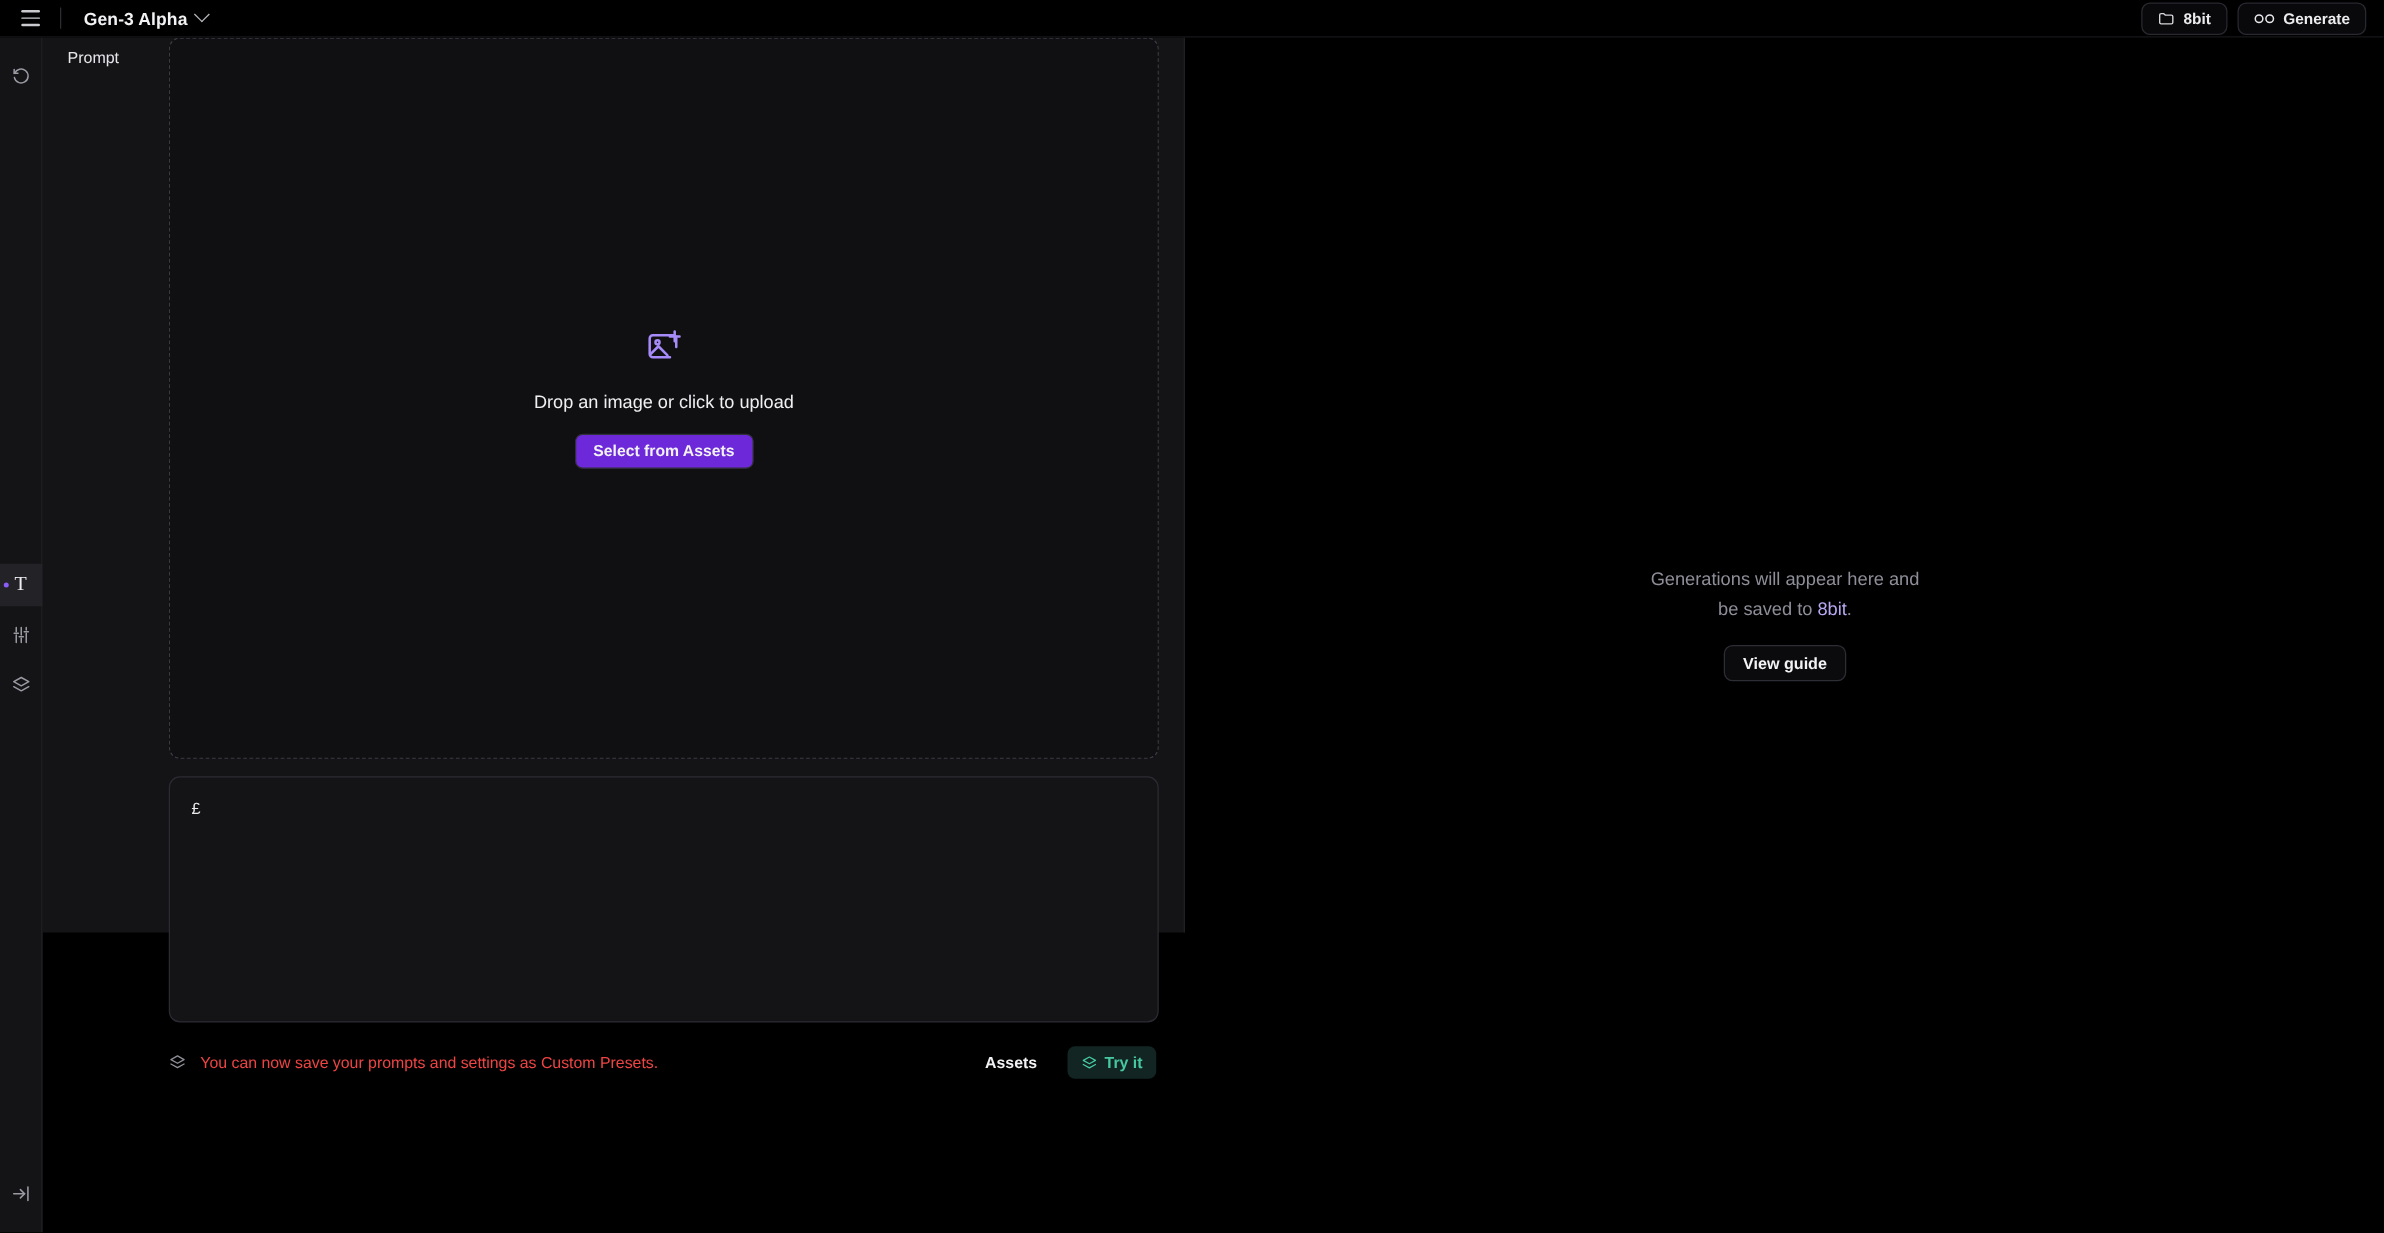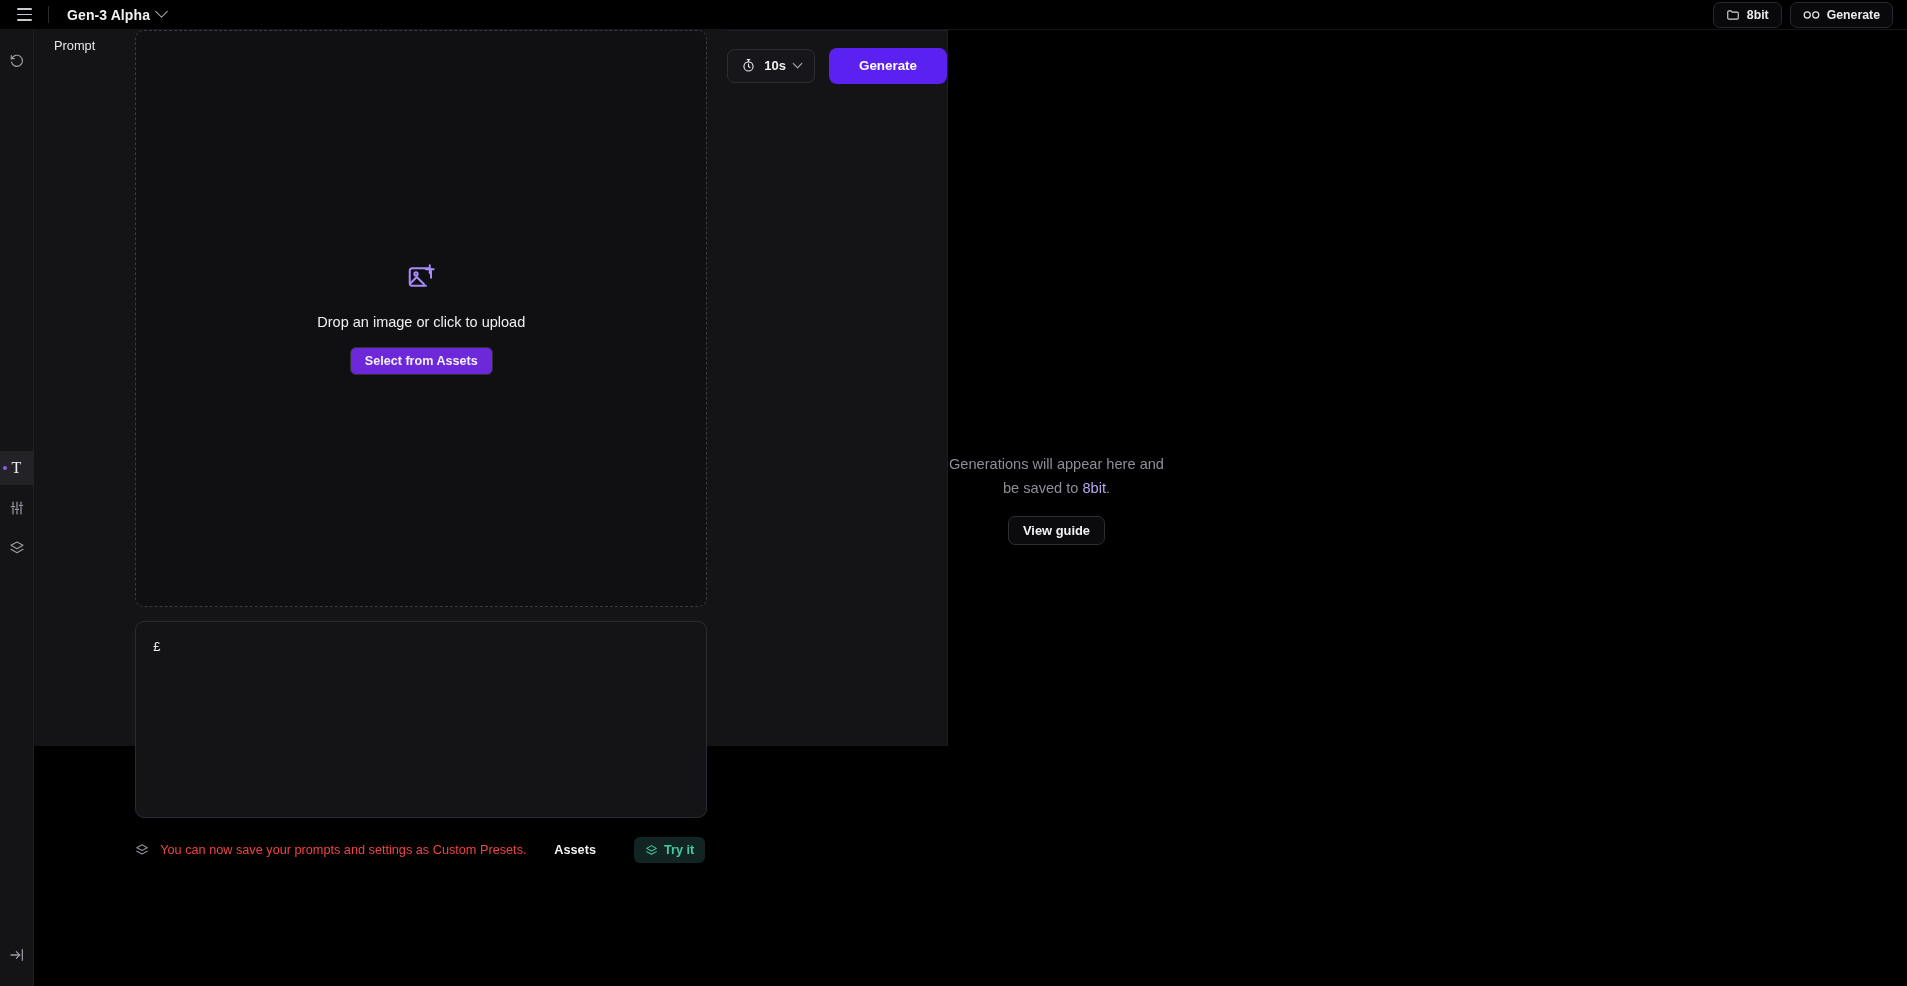--- a/index.html
+++ b/index.html
@@ -245,21 +245,21 @@
   }
   .toast-try {
     display: inline-flex; align-items: center; gap: 6px;
     font-size: 12.7px;
     font-weight: 600;
     color: #46c9a0;
     background: #122522;
     padding: 6px 11px;
     border-radius: 6px;
     cursor: pointer;
-    margin-left: 16px;
+    margin-left: 2px;
   }
 
   
   .panel-footer {
     height: 70px;
     flex: none;
     border-top: 1px solid #202024;
     display: flex;
     align-items: center;
     justify-content: center;
@@ -299,21 +299,21 @@
 
   
   .canvas {
     position: absolute;
     top: 30px; left: 949px;
     width: 958px;
     height: 956px;
     background: #000000;
     display: flex;
     align-items: center;
-    justify-content: flex-start;
+    justify-content: center;
     z-index: 5;
   }
   .empty-state {
     text-align: center;
     transform: translateY(-10px);
   }
   .empty-line {
     font-size: 14.6px;
     line-height: 24px;
     color: #8e8e99;
@@ -464,35 +464,20 @@
             <svg width="13" height="13" viewBox="0 0 24 24" fill="none" stroke="#46c9a0" stroke-width="1.9" stroke-linecap="round" stroke-linejoin="round">
               <path d="M12 3 3 8l9 5 9-5z"></path>
               <path d="M3 14l9 5 9-5"></path>
             </svg>
           </span>
           <span>Try it</span>
         </span>
       </div>
     </div>
 
-    <div class="panel-footer">
-      <div class="duration-btn">
-        <span class="ico">
-          <svg width="15" height="15" viewBox="0 0 24 24" fill="none" stroke="#e7e7ec" stroke-width="1.8" stroke-linecap="round" stroke-linejoin="round">
-            <circle cx="12" cy="13.5" r="7.3"></circle>
-            <path d="M12 9.8v3.7l2.3 1.7"></path>
-            <path d="M10 2.6h4"></path>
-            <path d="M12 2.6v2.4"></path>
-          </svg>
-        </span>
-        <span>10s</span>
-        <i class="chev"></i>
-      </div>
-      <button class="generate-btn">Generate</button>
-    </div>
   </div>
 
   <div class="canvas">
     <div class="empty-state">
       <div class="empty-line">
         <span>Generations will appear here and</span>
         <br>
         <span>be saved to </span><span class="empty-link">8bit</span><span>.</span>
       </div>
       <button class="guide-btn">View guide</button>

